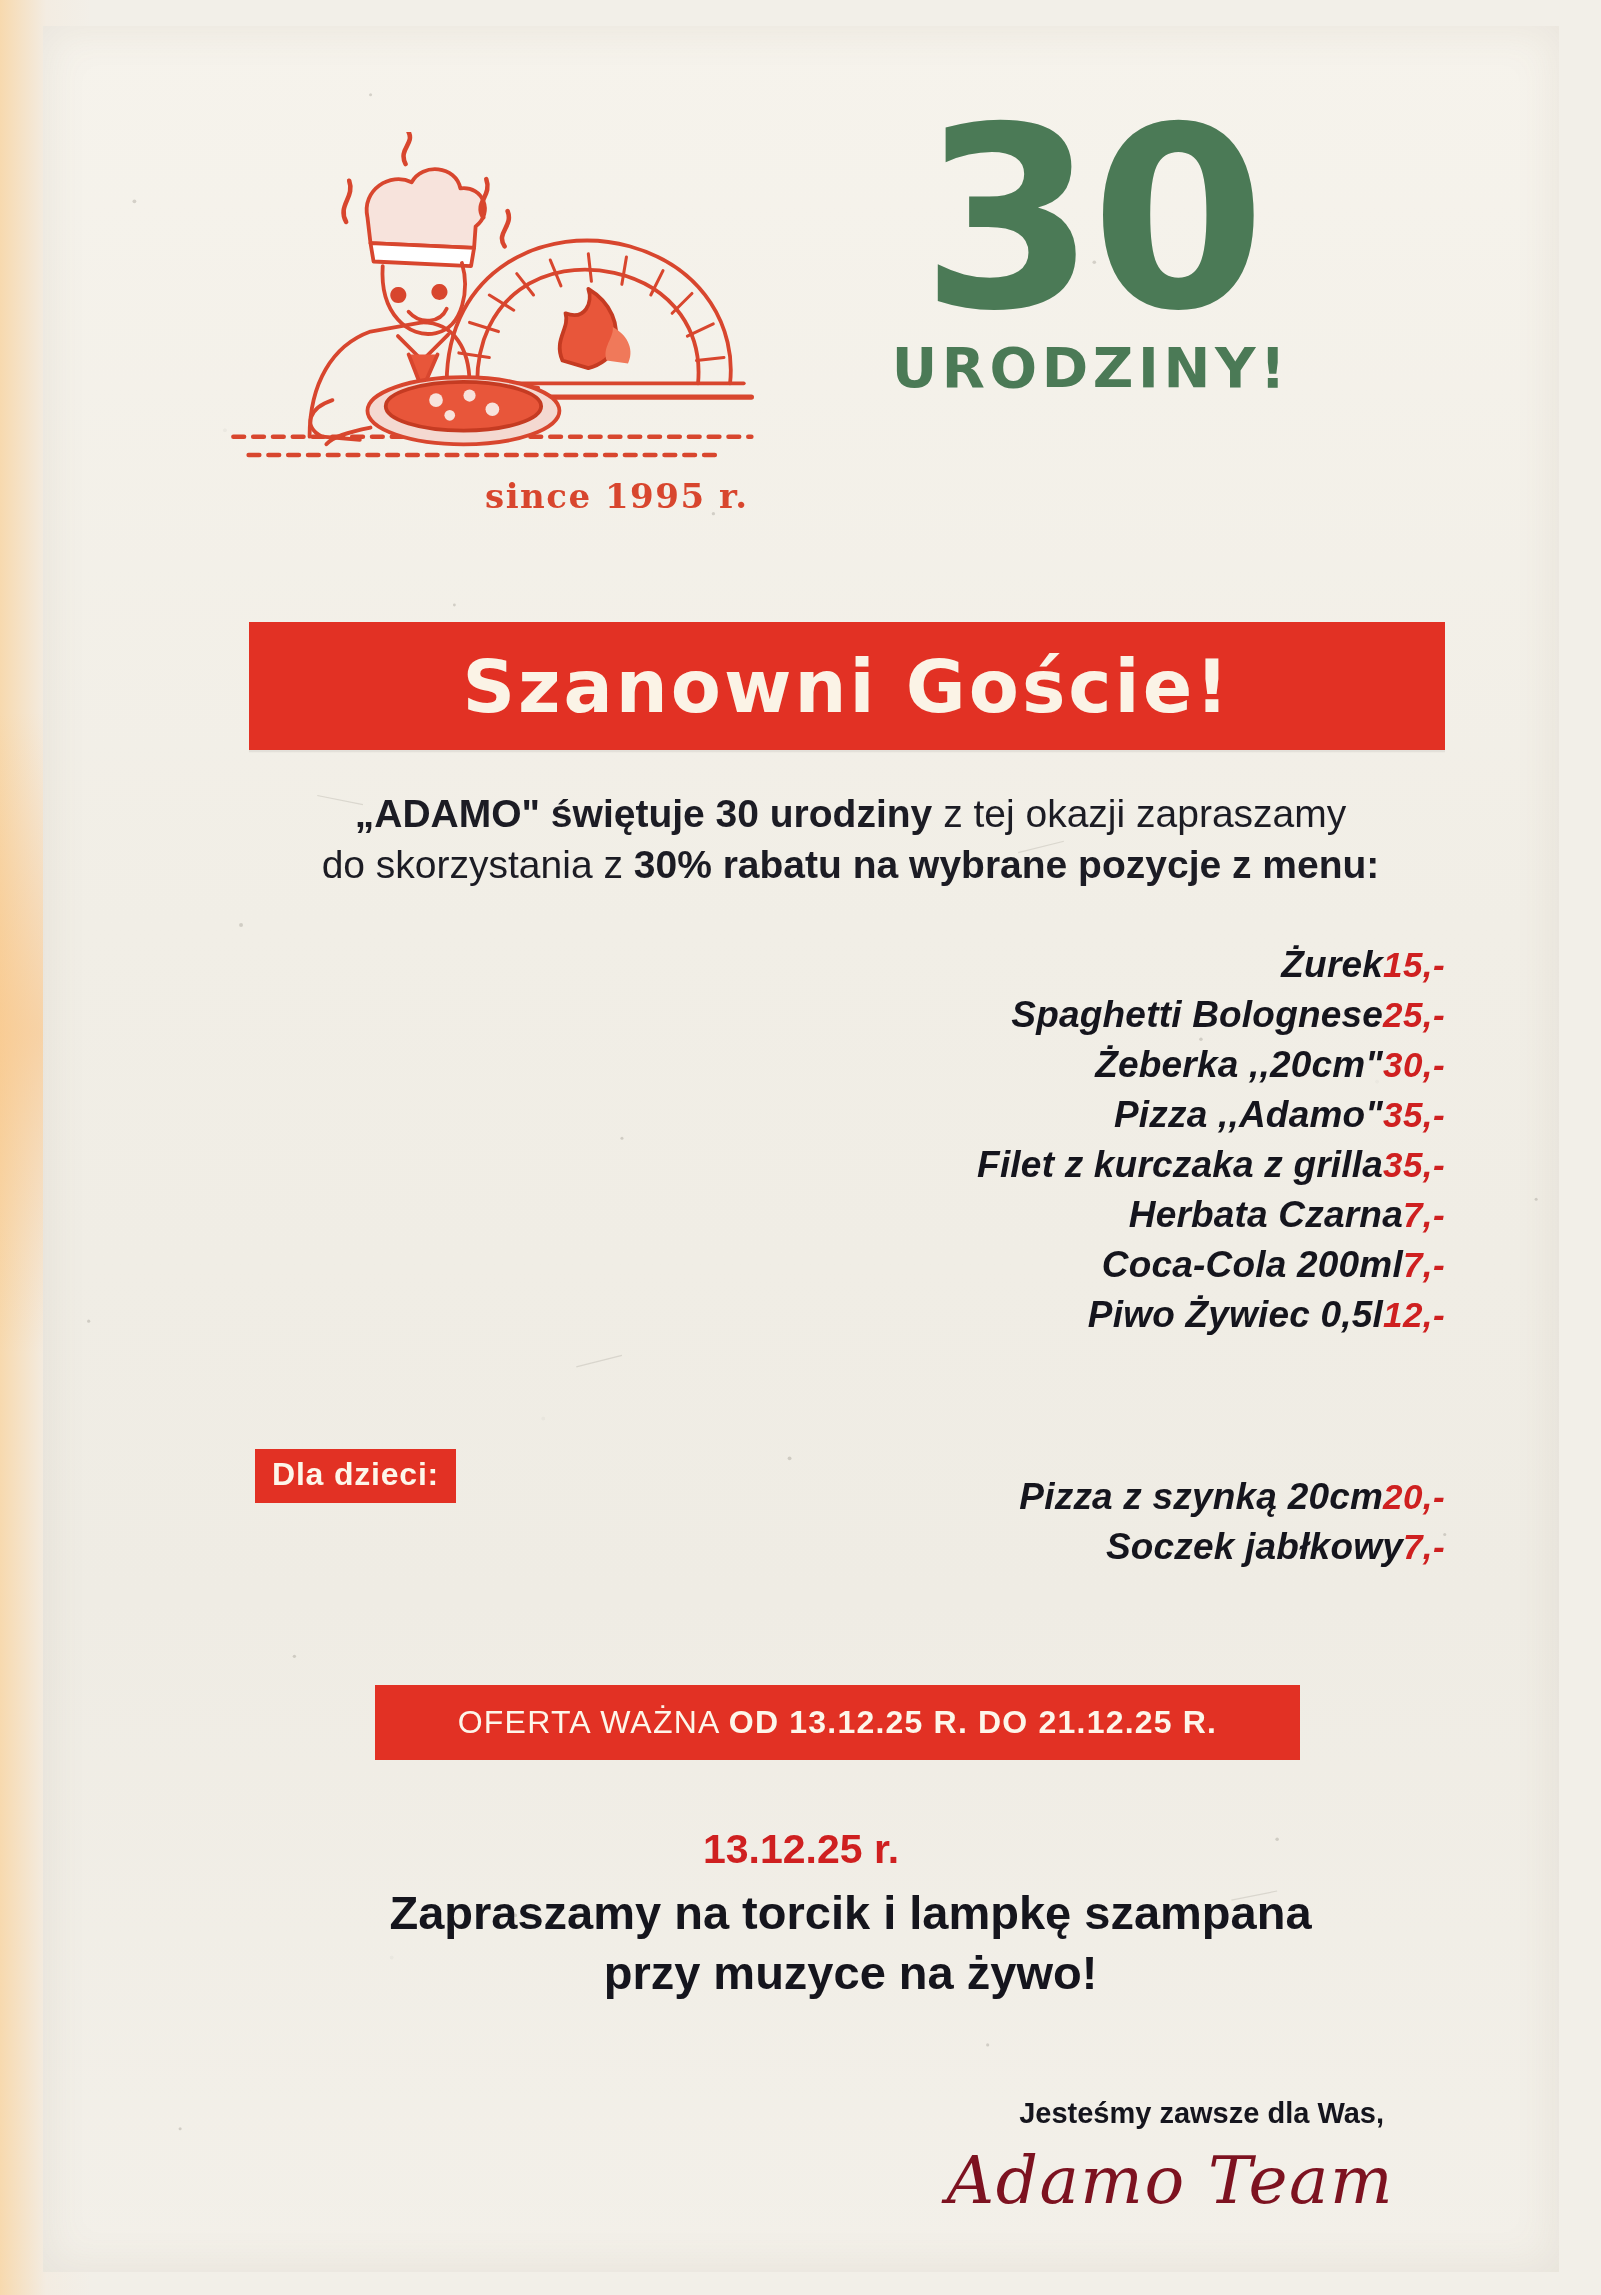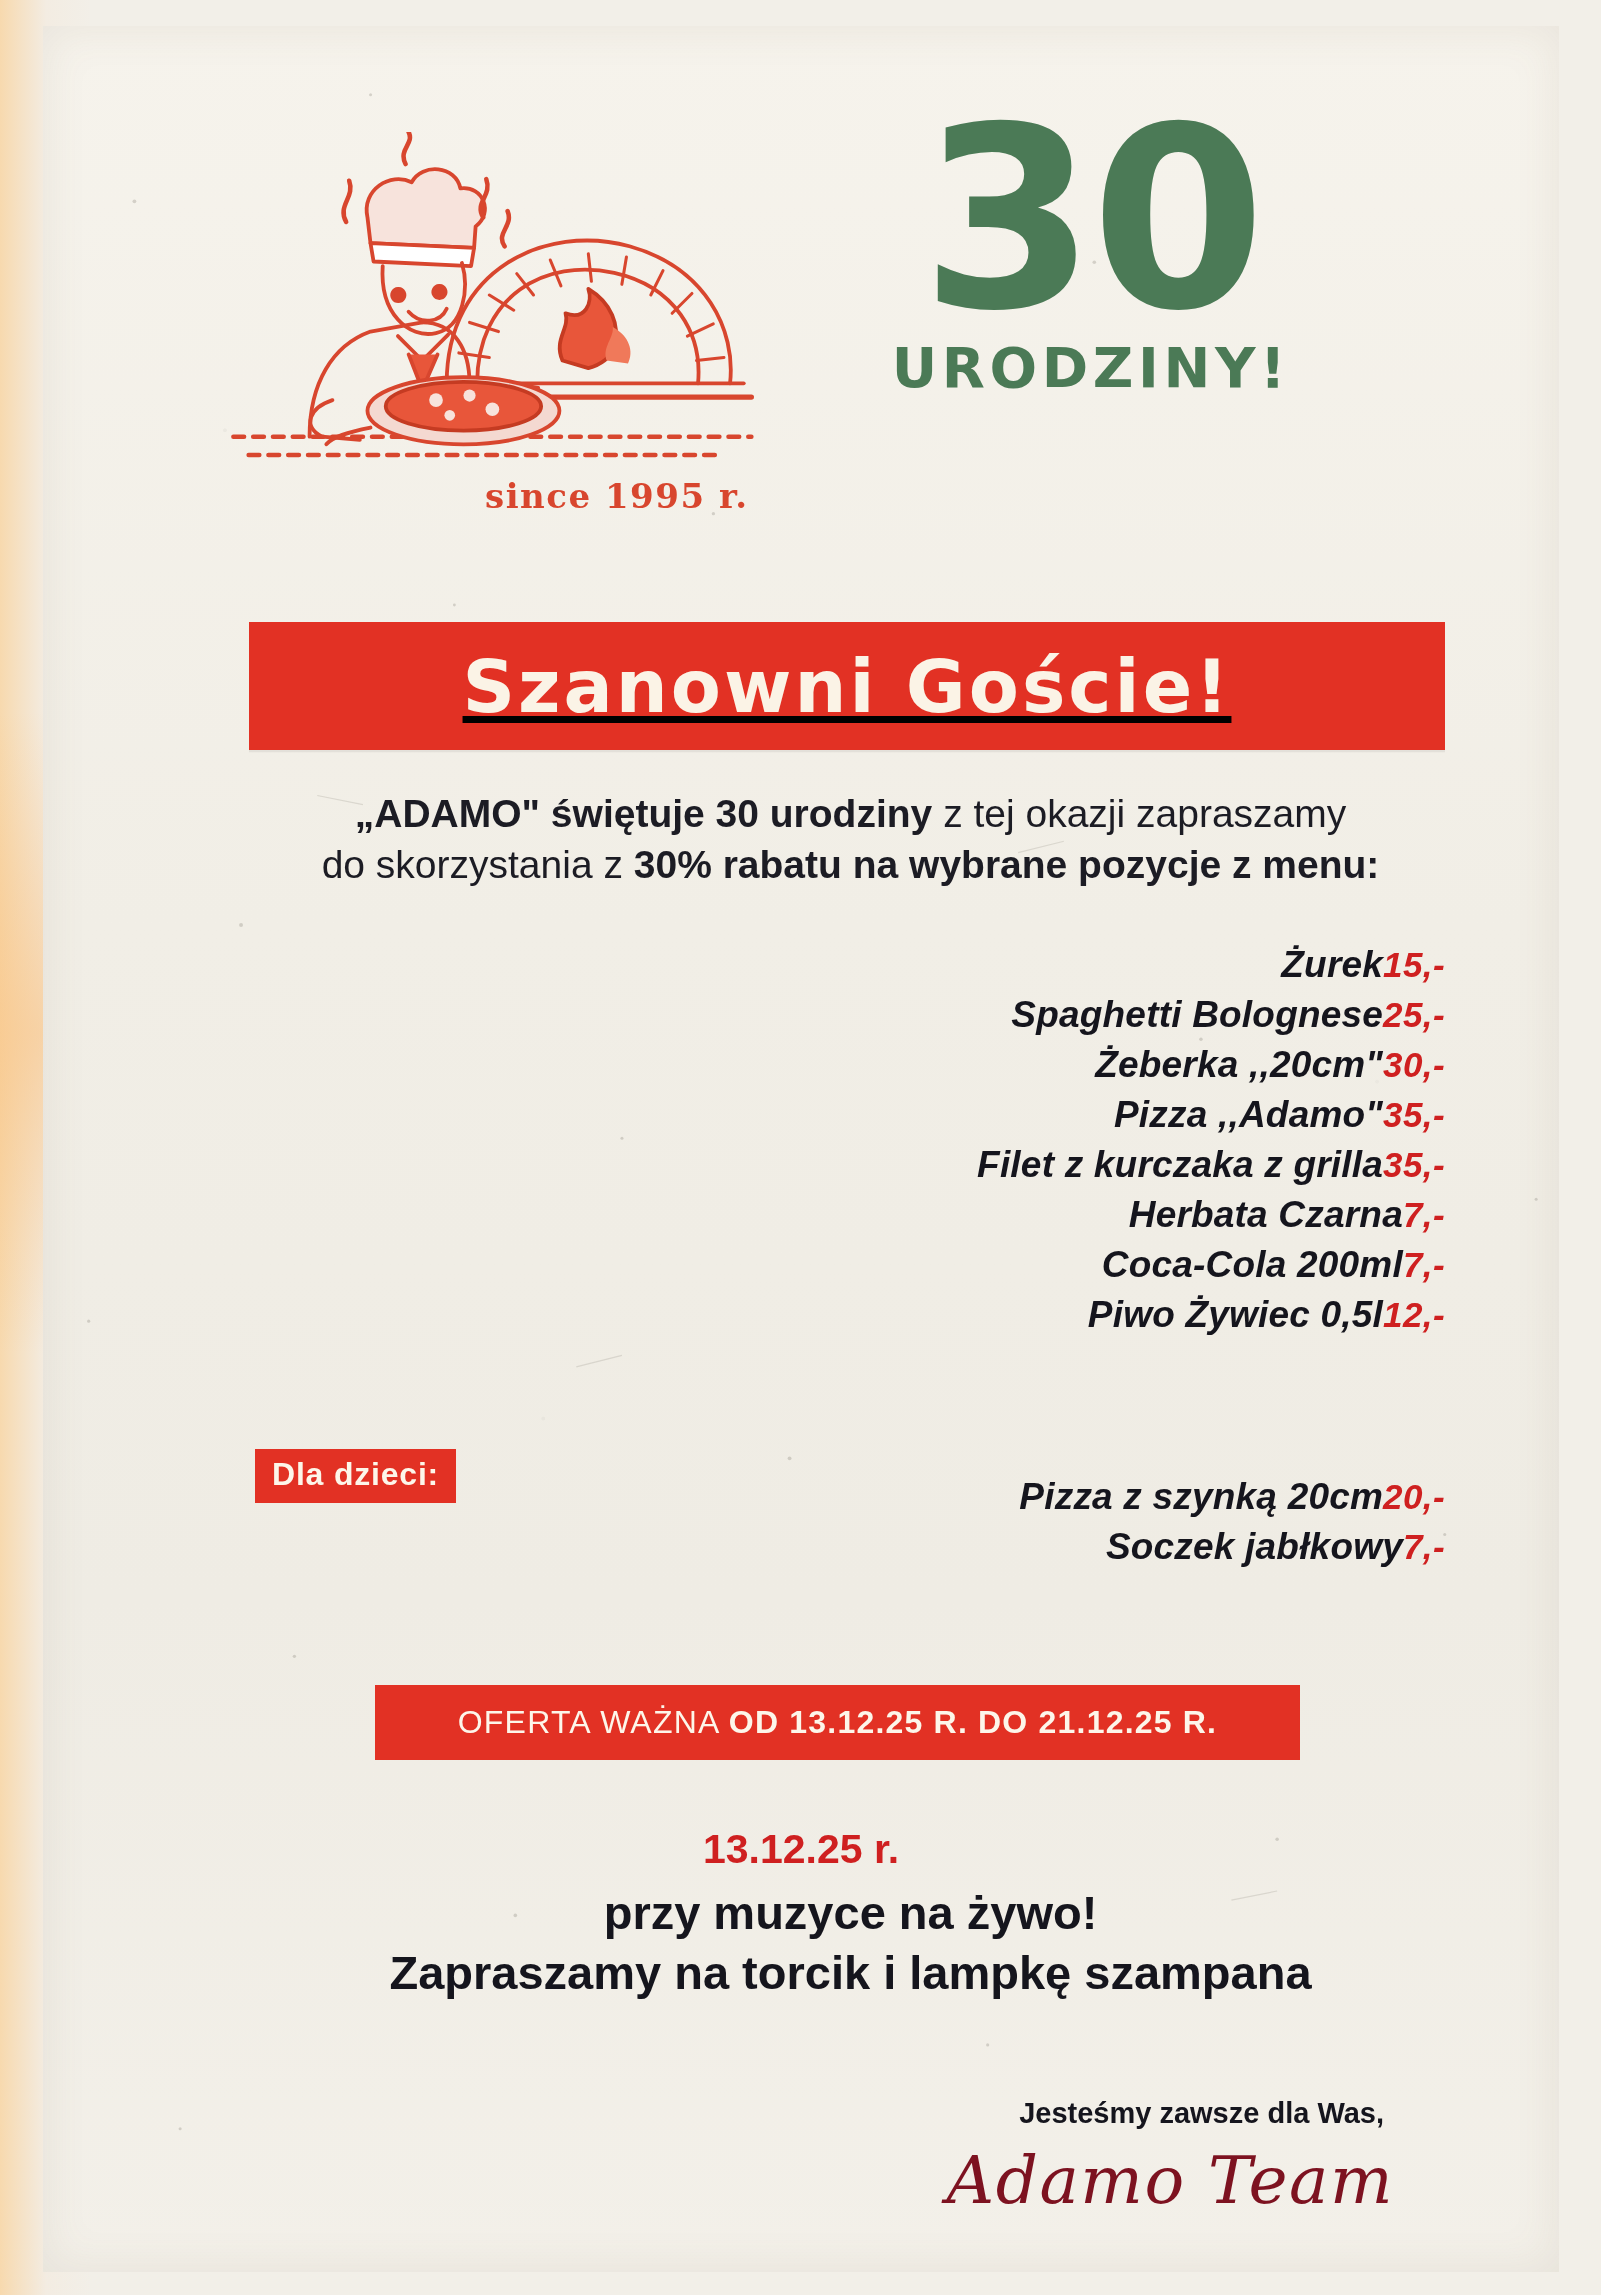--- a/index.html
+++ b/index.html
@@ -105,21 +105,20 @@
     position: absolute;
     left: 206px;
     top: 596px;
     width: 1196px;
     height: 128px;
     background: #e23124;
     display: flex;
     align-items: center;
     justify-content: center;
     box-shadow: 0 2.3px 0 rgba(0,0,0,0.06);
-    text-decoration: underline;
   }
   .banner span {
     font-family: "DejaVu Sans", sans-serif;
     font-weight: 700;
     font-size: 73px;
     letter-spacing: 3px;
     color: #fbf3e6;
   }
 
   
@@ -414,22 +413,22 @@
         <span class="price">7,-</span>
       </div>
     </div>
 
     <div class="offerbar">
       <span><span>OFERTA WAŻNA </span><b>OD 13.12.25 R. DO 21.12.25 R.</b></span>
     </div>
 
     <div class="date-line">13.12.25 r.</div>
     <div class="invite">
+      <div>Zapraszamy na torcik i lampkę szampana</div>
       <div>przy muzyce na żywo!</div>
-      <div>Zapraszamy na torcik i lampkę szampana</div>
     </div>
 
     <div class="sign-text">Jesteśmy zawsze dla Was,</div>
     <div class="sign-name">Adamo Team</div>
 
   </div>
 </div>
 
 
 </body></html>

